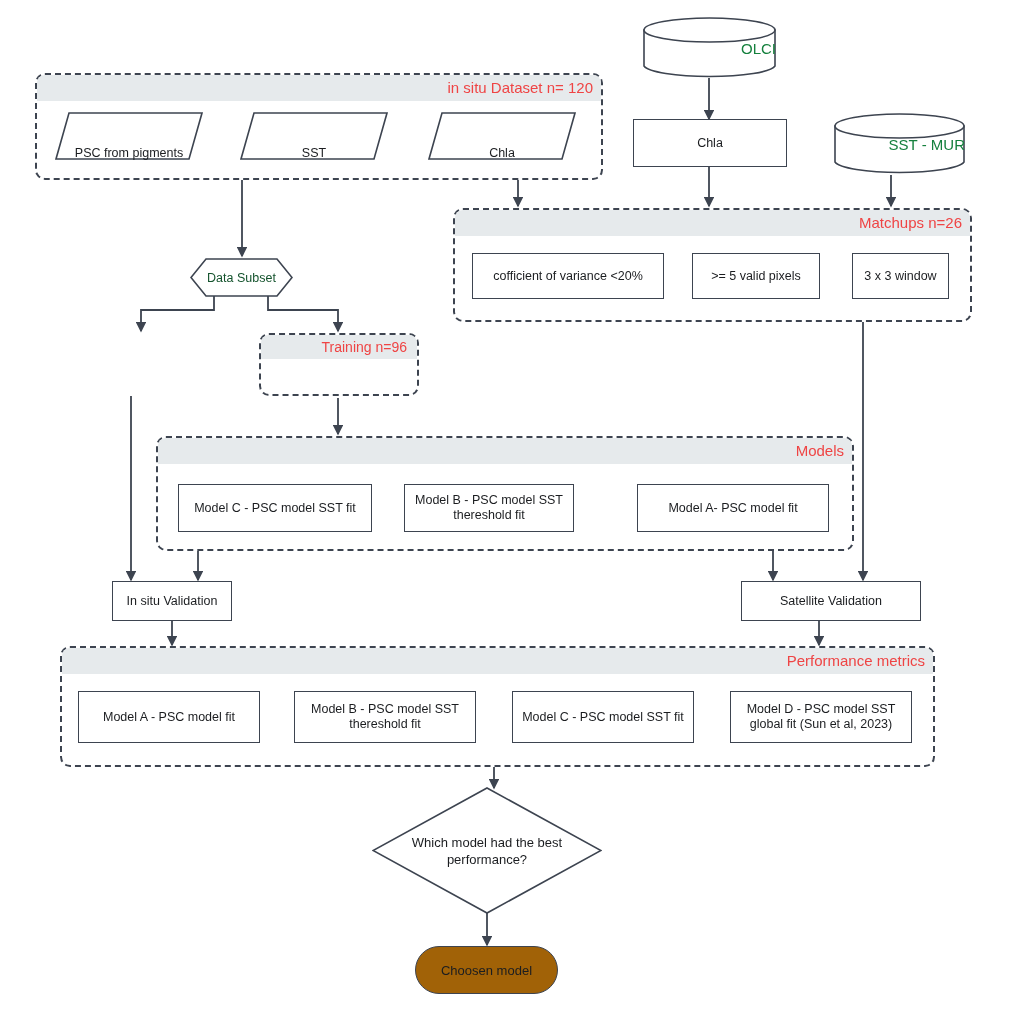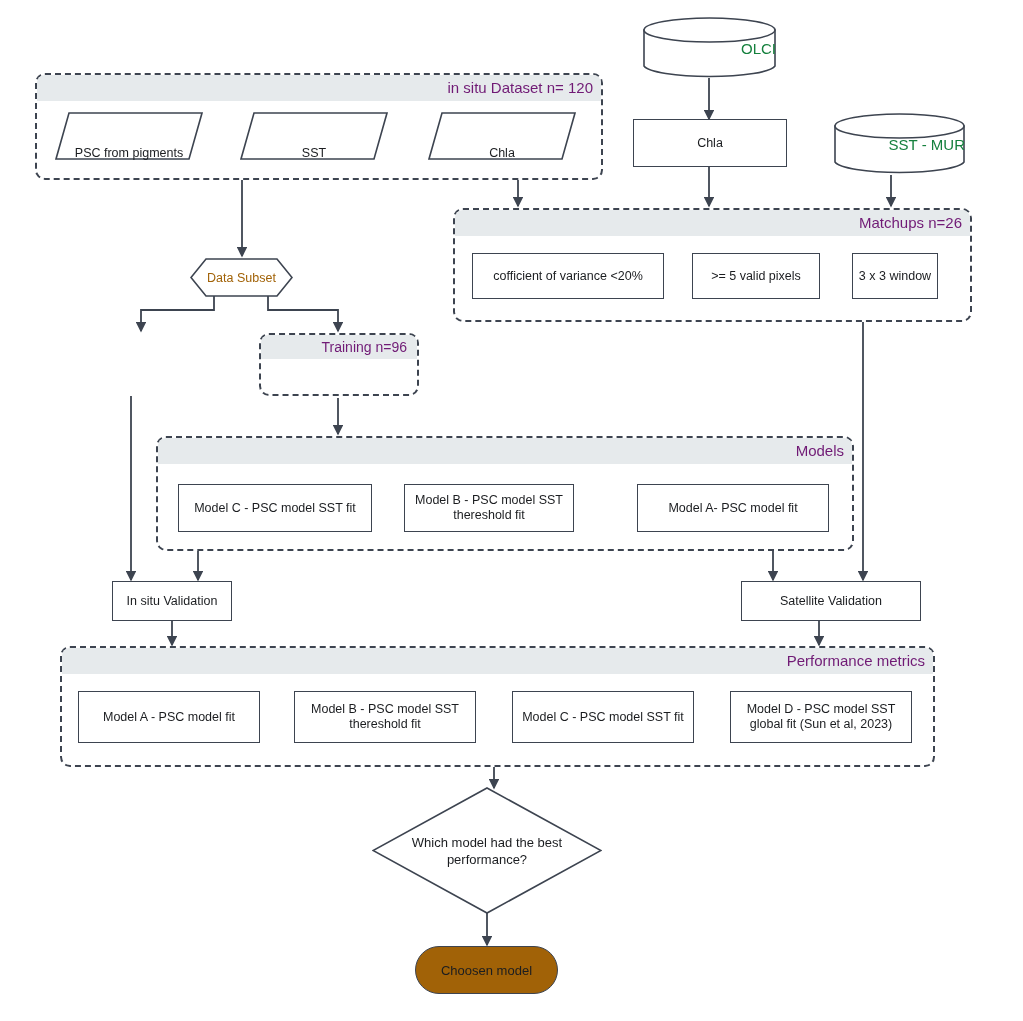--- a/index.html
+++ b/index.html
@@ -37,21 +37,21 @@
     height: 26px;
     background: #e6eaec;
     border-radius: 8px 8px 0 0;
     box-sizing: border-box;
   }
   .group-title {
     position: absolute;
     right: 8px;
     top: 2px;
     font-size: 15px;
-    color: #701a75;
+    color: #ef4444;
     line-height: 22px;
     white-space: nowrap;
   }
 
   
   .node {
     position: absolute;
     border: 1.6px solid #3d4450;
     background: #ffffff;
     box-sizing: border-box;
@@ -119,21 +119,21 @@
     width: 100%;
     height: 100%;
   }
   .hex span {
     position: absolute;
     left: 0; right: 0;
     top: 50%;
     transform: translateY(-50%);
     text-align: center;
     font-size: 12.5px;
-    color: #a16207;
+    color: #14532d;
     z-index: 2;
   }
 
   
   .diamond {
     position: absolute;
   }
   .diamond svg {
     position: absolute;
     left: 0; top: 0;
@@ -263,21 +263,21 @@
     <div class="group-header"></div>
     <div class="group-title">Matchups n=26</div>
   </div>
 
   <div class="node" style="left:472px; top:253px; width:192px; height:46px;">
     <span>cofficient of variance &lt;20%</span>
   </div>
   <div class="node" style="left:692px; top:253px; width:128px; height:46px;">
     <span>&gt;= 5 valid pixels</span>
   </div>
-  <div class="node" style="left:852px; top:253px; width:86px; height:46px;">
+  <div class="node" style="left:852px; top:253px; width:97px; height:46px;">
     <span>3 x 3 window</span>
   </div>
 
   <div class="hex" style="left:190px; top:258px; width:103px; height:39px;">
     <svg viewBox="0 0 103 39" preserveAspectRatio="none">
       <polygon points="16,1 87,1 102,19.5 87,38 16,38 1,19.5" fill="#ffffff" stroke="#3d4450" stroke-width="1.6"></polygon>
     </svg>
     <span>Data Subset</span>
   </div>
 

